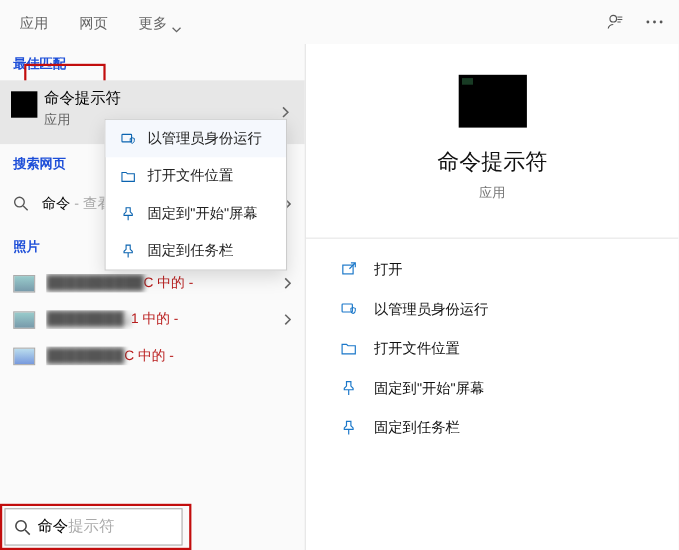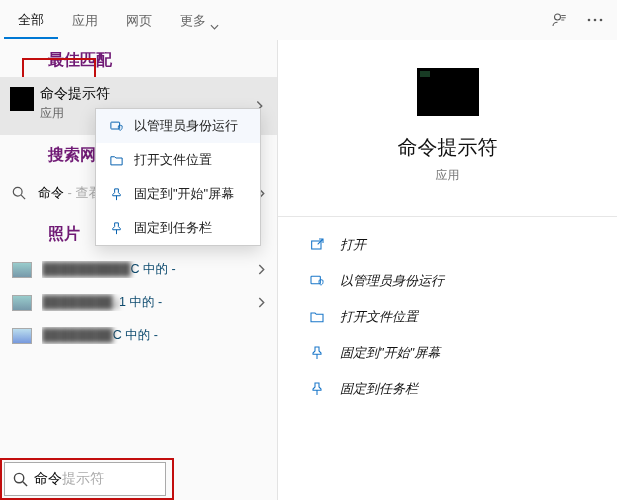--- a/index.html
+++ b/index.html
@@ -12,21 +12,21 @@
   .tab { padding: 10px 14px 8px; font-size: 13px; color: #666; cursor: pointer; }
   .tab.active { color: #111; border-bottom: 2px solid #0078d4; font-weight: 500; }
   .tab-more { display: flex; align-items: flex-end; gap: 4px; }
   .spacer { flex: 1; }
   .titlebar-icon { width: 36px; height: 36px; display:flex; align-items:center; justify-content:center; color:#555; }
 
   .body { flex:1; display:flex; overflow:hidden; background:#fafafa; position:relative; }
 
   
   .left { width: 277px; display:flex; flex-direction:column; position:relative; }
-  .section-header { font-size: 16px; font-weight: 600; padding: 10px 12px 6px; color:#701a75;margin-left:36px; }
+  .section-header { font-size: 12px; font-weight: 600; padding: 10px 12px 6px; color:#1d4ed8; }
   .best-match { background:#e7e7e7; padding: 8px 12px 6px 40px; position:relative; height:58px; }
   .best-match .icon-box { position:absolute; left:10px; top:10px; width:24px; height:24px; background:#000; }
   .best-match .title { font-size:14px; color:#000; }
   .best-match .tag { font-size:12px; color:#666; margin-top:2px; }
   .best-match .chev { position:absolute; right:14px; top:50%; transform:translateY(-50%); color:#666; }
 
   .annot-box-a { position:absolute; border:2px solid #c20d0d; pointer-events:none; }
   .annot-box-b { position:absolute; border:2px solid #c20d0d; pointer-events:none; }
 
   
@@ -38,52 +38,51 @@
   .search-web { padding: 4px 0; }
   .web-row, .photo-row { display:flex; align-items:center; padding:8px 12px; position:relative; }
   .web-row .sicon { width:18px; text-align:center; color:#555; margin-right:8px; }
   .web-row .qtext { flex:1; white-space:nowrap; overflow:hidden; text-overflow:ellipsis; }
   .web-row .chev, .photo-row .chev { color:#666; }
 
   .photos { padding-top:2px; }
   .photo-row .thumb { width:20px; height:16px; background:linear-gradient(#9cc, #79a); margin-right:10px; border:1px solid #aaa; }
   .photo-row .ptext { flex:1; color:#555; font-size:12.5px; white-space:nowrap; overflow:hidden; }
   .blur { filter: blur(2.5px); display:inline-block; }
-  .suffix { color:#0c4a6e; }
+  .suffix { color:#b91c1c; }
 
   
   .right { flex:1; background:#fff; border-left:1px solid #e3e3e3; padding: 28px 26px 0; }
   .detail-head { display:flex; flex-direction:column; align-items:center; padding-bottom:18px; }
   .detail-tile { width:62px; height:48px; background:#000; position:relative; margin-bottom:18px; }
   .detail-tile::before { content:""; position:absolute; left:3px; top:3px; width:10px; height:6px; background:#4a6; opacity:.35; }
   .detail-title { font-size:20px; font-weight:400; color:#111; }
   .detail-sub { font-size:12px; color:#777; margin-top:6px; }
   .detail-sep { height:1px; background:#e6e6e6; margin: 14px -26px 10px; }
-  .action-list { display:flex; flex-direction:column;font-style:italic; }
+  .action-list { display:flex; flex-direction:column; }
   .action-item { display:flex; align-items:center; gap:14px; padding:9px 4px; font-size:13px; color:#111; cursor:pointer; }
   .action-item .aicon { width:18px; height:18px; display:flex; align-items:center; justify-content:center; color:#1a77c9; }
 
   
   .search-bar { position:absolute; left:4px; bottom:4px; width:162px; height:34px; background:#fff; border:1px solid #aaa; display:flex; align-items:center; padding:0 8px; z-index:30; }
   .search-bar .sicon { color:#555; margin-right:6px; }
   .search-bar .qtyped { color:#000; font-size:14px; }
   .search-bar .qghost { color:#aaa; font-size:14px; }
   .annot-search { position:absolute; left:0; bottom:0; width:174px; height:42px; border:2px solid #c20d0d; z-index:29; pointer-events:none; }
 
   svg { display:block; }
   .ghost-text { color:#aaa; }
   .qbold { color:#000; }
 </style>
 </head>
 <body>
 
 <div class="window">
 
   <div class="tabs">
-    <div class="tab active">全部</div>
     <div class="tab">应用</div>
     <div class="tab">网页</div>
     <div class="tab tab-more">
       <span>更多</span>
       <span>
         <svg width="9" height="6" viewBox="0 0 10 6">
             <path d="M1 1l4 4 4-4" stroke="#666" fill="none" stroke-width="1.3"></path>
           </svg>
       </span>
     </div>

